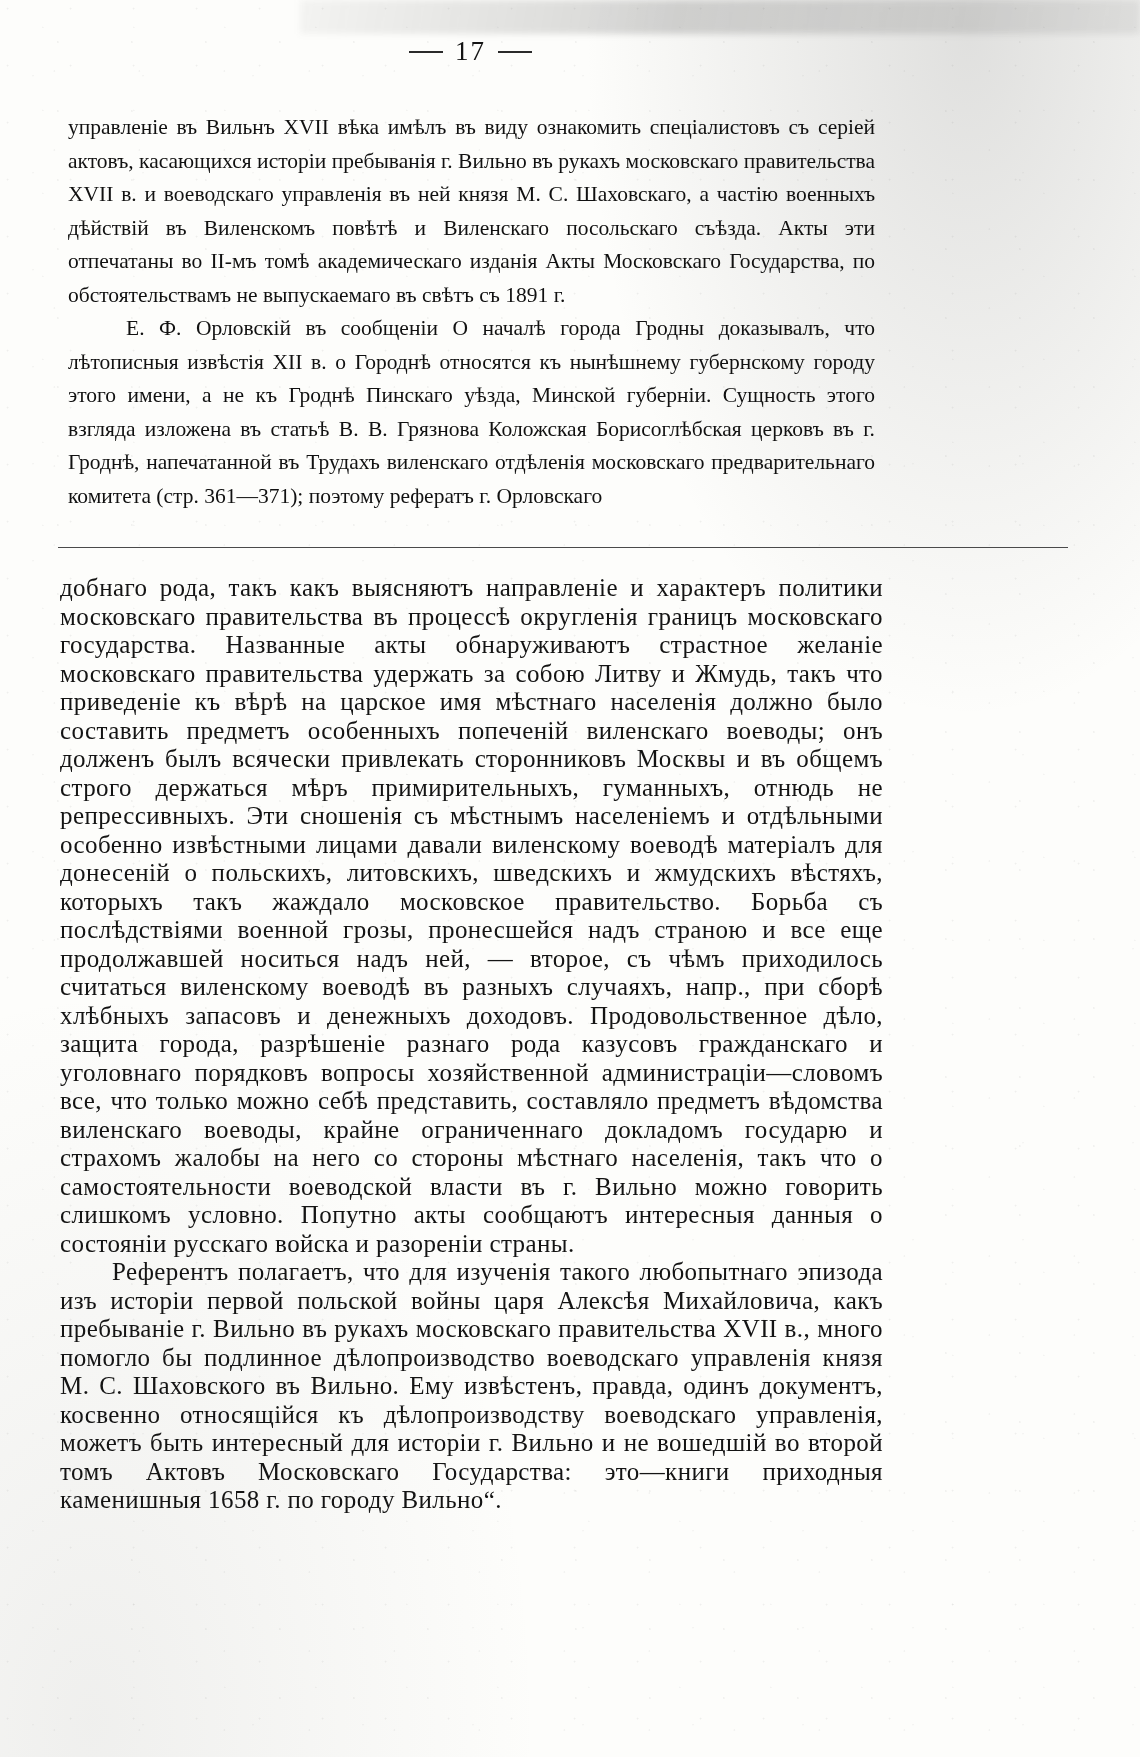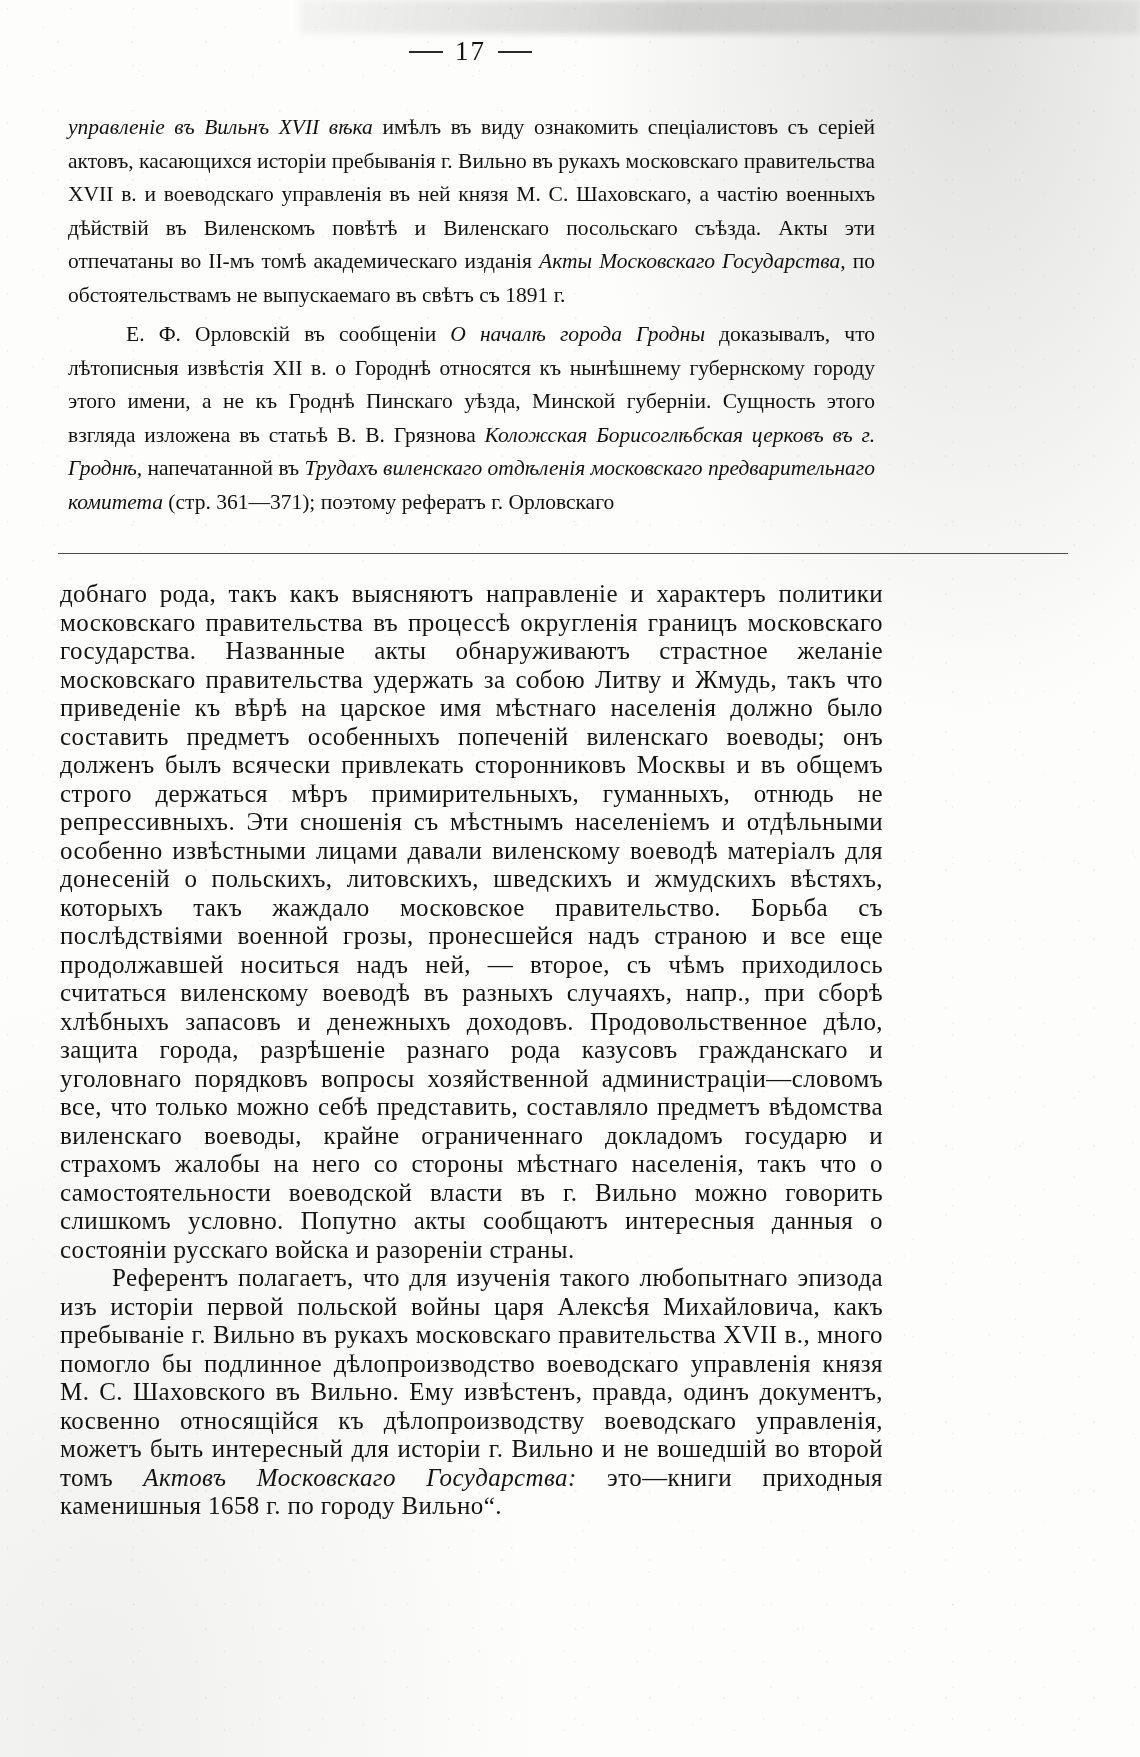--- a/index.html
+++ b/index.html
@@ -74,23 +74,22 @@
     line-height: 33.5px;
     text-align: justify;
     text-justify: inter-word;
     color: #111;
   }
   .body-top p {
     margin: 0;
   }
   .body-top p.indent {
     text-indent: 58px;
-    margin-top: 6px;
   }
-  .ital { font-style: italic; }
+  .ital { }
   .rule-wrap {
     margin: 34px 0 0 0;
     padding: 0 48px;
   }
   .rule {
     width: 1010px;
     height: 0;
     border-top: 1.6px solid #4a4a4a;
     margin-left: 10px;
   }

